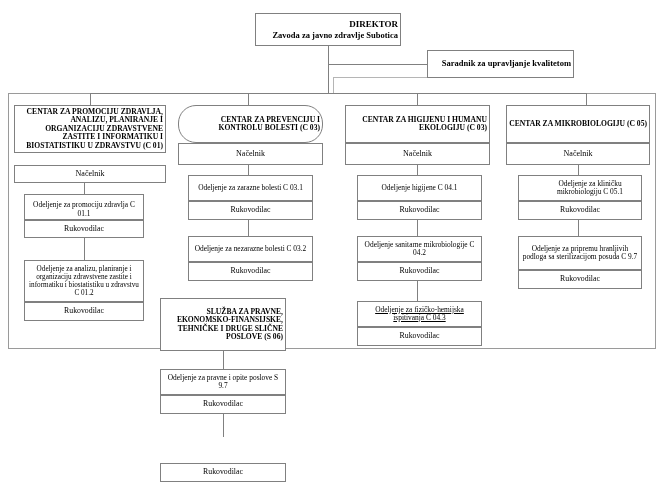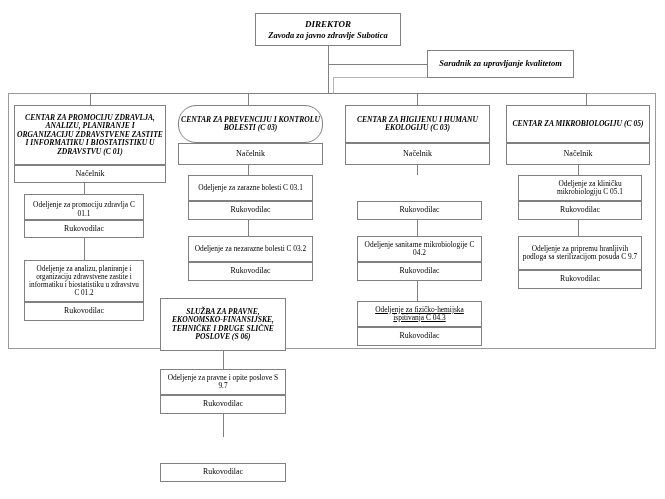--- a/index.html
+++ b/index.html
@@ -27,21 +27,21 @@
     color:#000000;
     z-index:5;
   }
   .box .t{
     display:block;
     width:100%;
     line-height:1.12;
     padding:1px 2px;
     box-sizing:border-box;
   }
-  .ital{ font-style:italic; font-weight:bold; }
+  .ital{ font-weight:bold;text-align:right; }
   .plain{ font-style:normal; font-weight:normal; }
 
   
   .ln{
     position:absolute;
     background:#808080;
     z-index:1;
   }
   .lnv{ width:1px; }
   .lnh{ height:1px; }
@@ -77,21 +77,21 @@
   <div class="ln lnh" style="left:333px; top:77px; width:94px; height:1px; background:#b5b5b5;"></div>
   <div class="ln lnv" style="left:333px; top:77px; width:1px; height:16px; background:#b5b5b5;"></div>
 
   <div class="ln lnh" style="left:90px; top:93px; width:497px; height:1px;"></div>
 
   <div class="ln lnv" style="left:90px; top:93px; height:12px;"></div>
   <div class="ln lnv" style="left:248px; top:93px; height:12px;"></div>
   <div class="ln lnv" style="left:417px; top:93px; height:12px;"></div>
   <div class="ln lnv" style="left:586px; top:93px; height:12px;"></div>
 
-  <div class="box" style="left:14px; top:105px; width:152px; height:60px; font-size:7.6px;">
+  <div class="box" style="left:14px; top:105px; width:152px; height:48px; font-size:7.6px;">
     <span class="t ital">CENTAR ZA PROMOCIJU ZDRAVLJA, ANALIZU, PLANIRANJE I ORGANIZACIJU ZDRAVSTVENE ZASTITE I INFORMATIKU I BIOSTATISTIKU U ZDRAVSTVU (C 01)</span>
   </div>
   <div class="box" style="left:14px; top:165px; width:152px; height:18px; font-size:8px;">
     <span class="t plain">Načelnik</span>
   </div>
 
   <div class="ln lnv" style="left:84px; top:183px; height:11px;"></div>
 
   <div class="box" style="left:24px; top:194px; width:120px; height:26px; font-size:7.4px;align-items:flex-end;">
     <span class="t plain">Odeljenje za promociju zdravlja C 01.1</span>
@@ -136,20 +136,23 @@
 
   <div class="box" style="left:345px; top:105px; width:145px; height:38px; font-size:7.6px;">
     <span class="t ital">CENTAR ZA HIGIJENU I HUMANU EKOLOGIJU (C 03)</span>
   </div>
   <div class="box" style="left:345px; top:143px; width:145px; height:22px; font-size:8px;">
     <span class="t plain">Načelnik</span>
   </div>
 
   <div class="ln lnv" style="left:417px; top:165px; height:10px;"></div>
 
+  <div class="box" style="left:357px; top:175px; width:125px; height:26px; font-size:7.4px;">
+    <span class="t plain">Odeljenje higijene C 04.1</span>
+  </div>
   <div class="box" style="left:357px; top:201px; width:125px; height:19px; font-size:7.8px;">
     <span class="t plain">Rukovodilac</span>
   </div>
 
   <div class="ln lnv" style="left:417px; top:220px; height:16px;"></div>
 
   <div class="box" style="left:357px; top:236px; width:125px; height:26px; font-size:7.4px;">
     <span class="t plain">Odeljenje sanitarne mikrobiologije C 04.2</span>
   </div>
   <div class="box" style="left:357px; top:262px; width:125px; height:19px; font-size:7.8px;">

